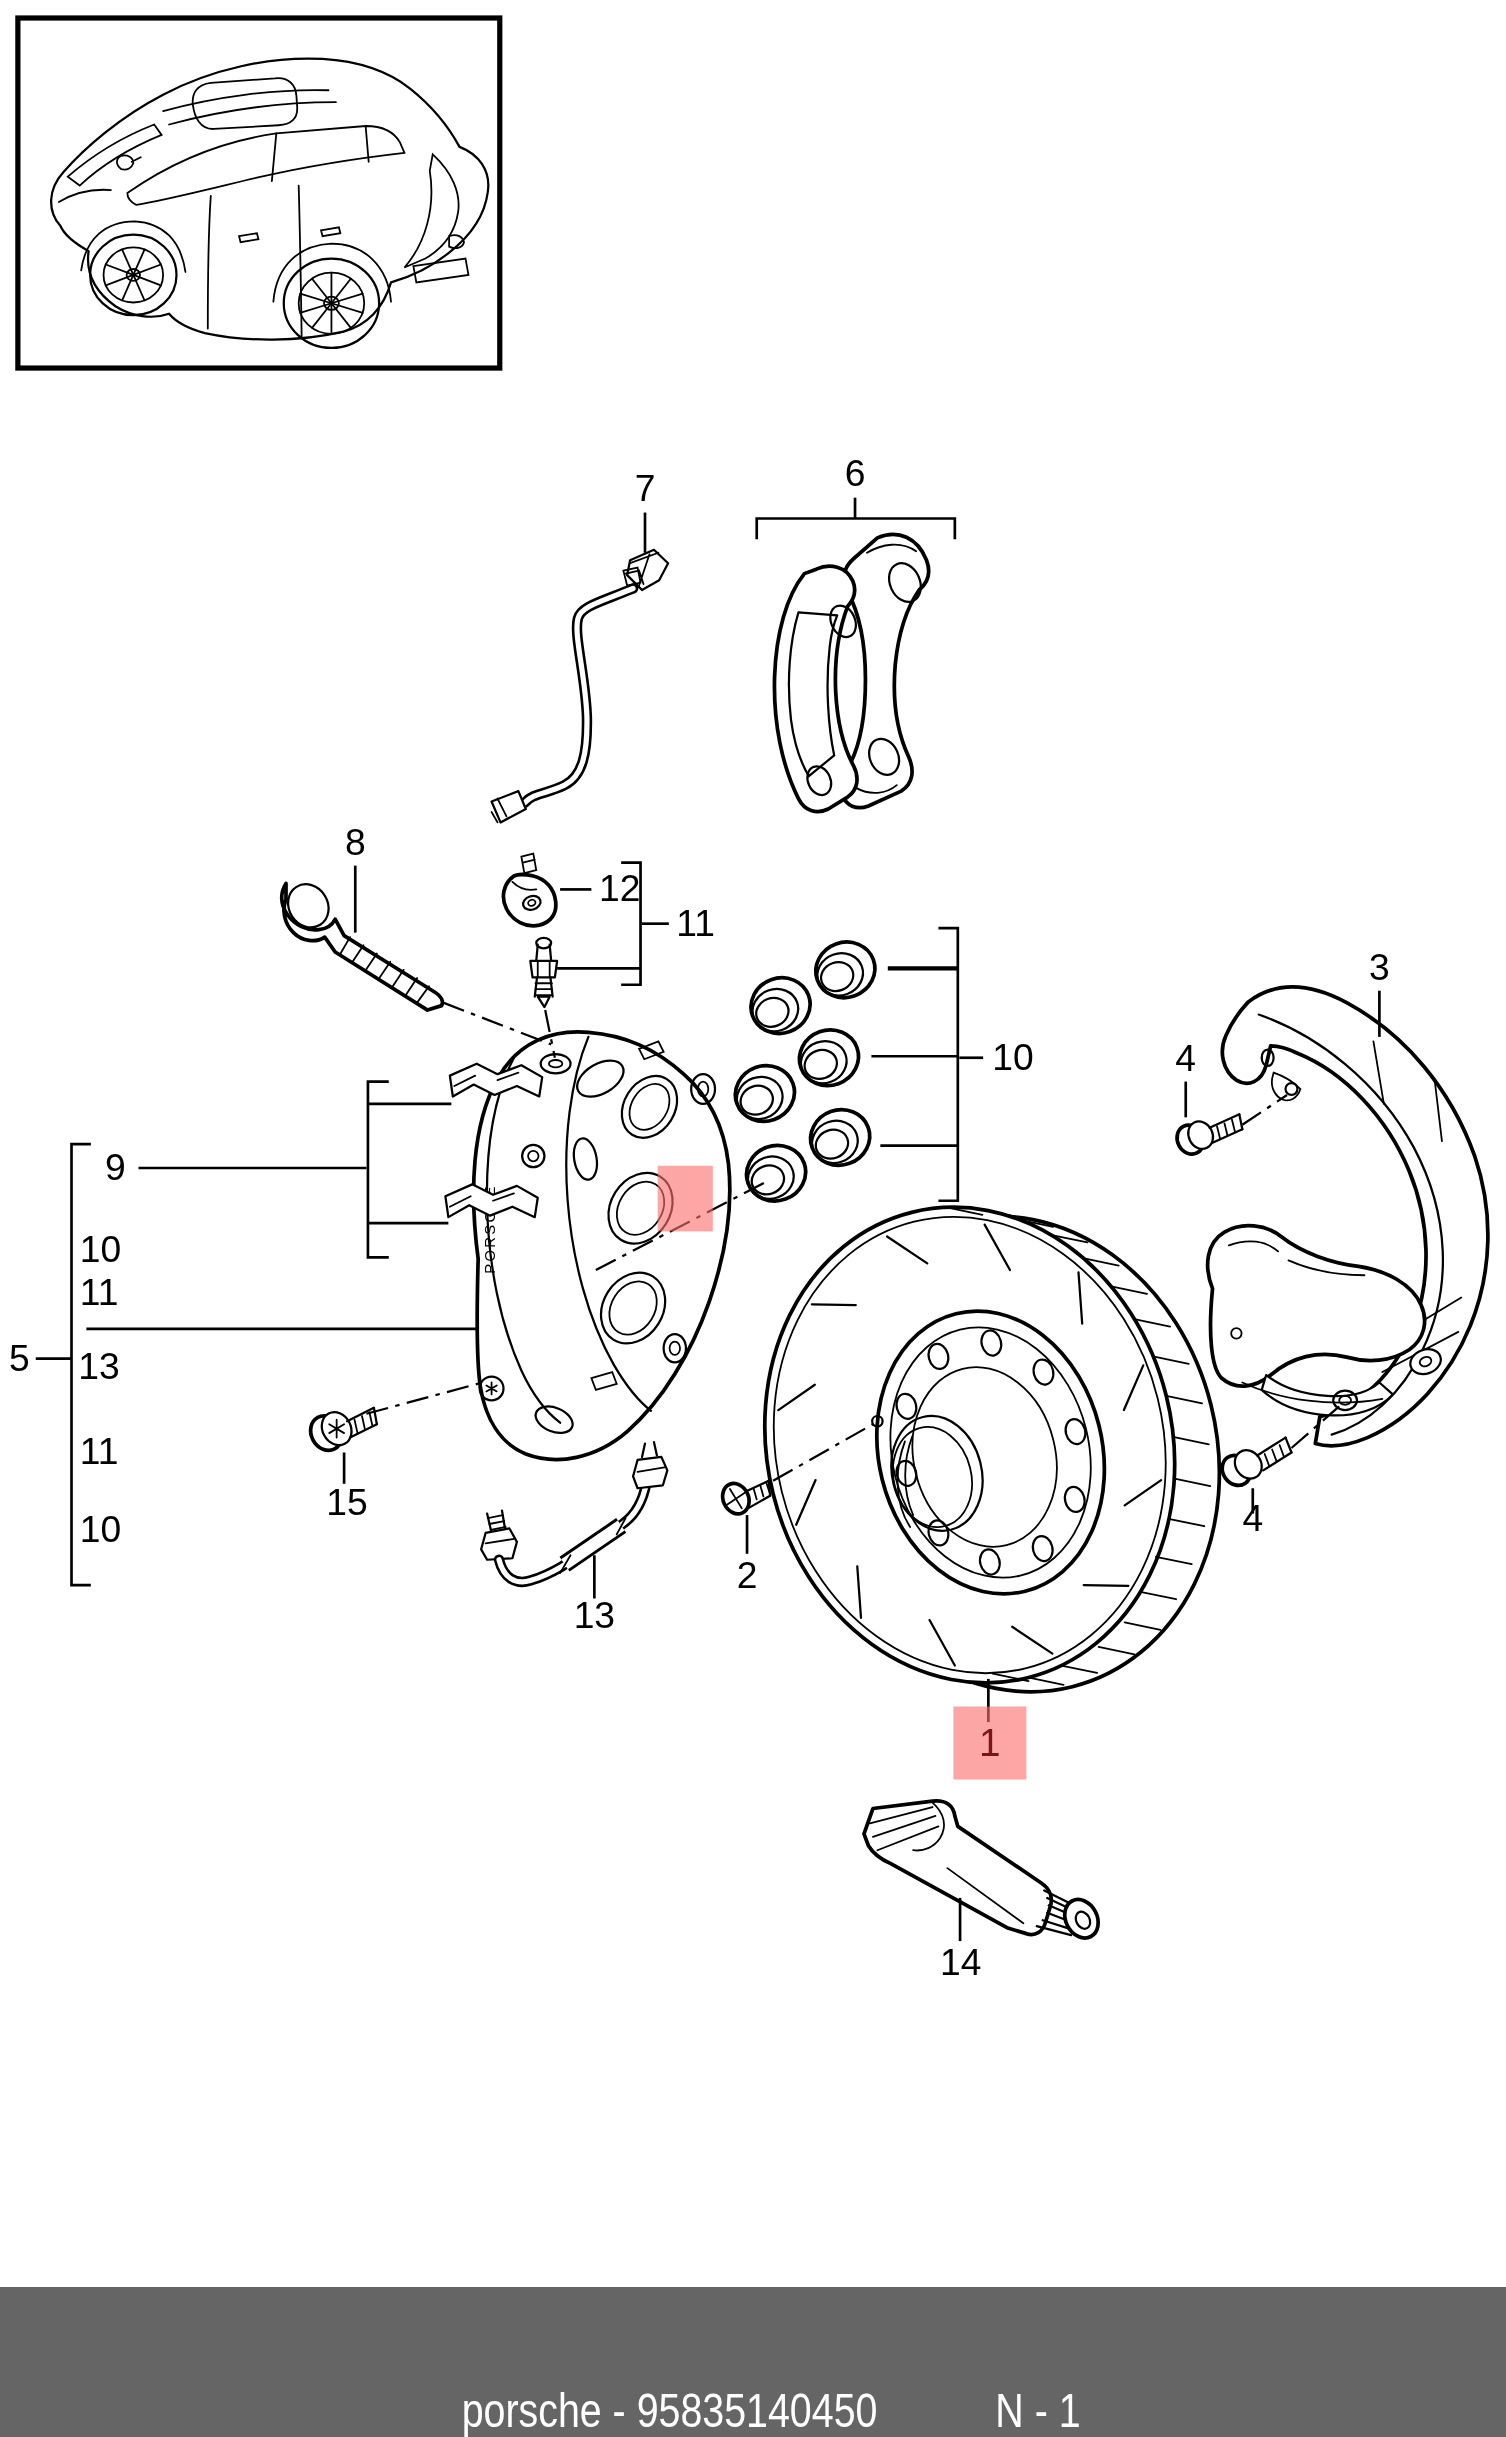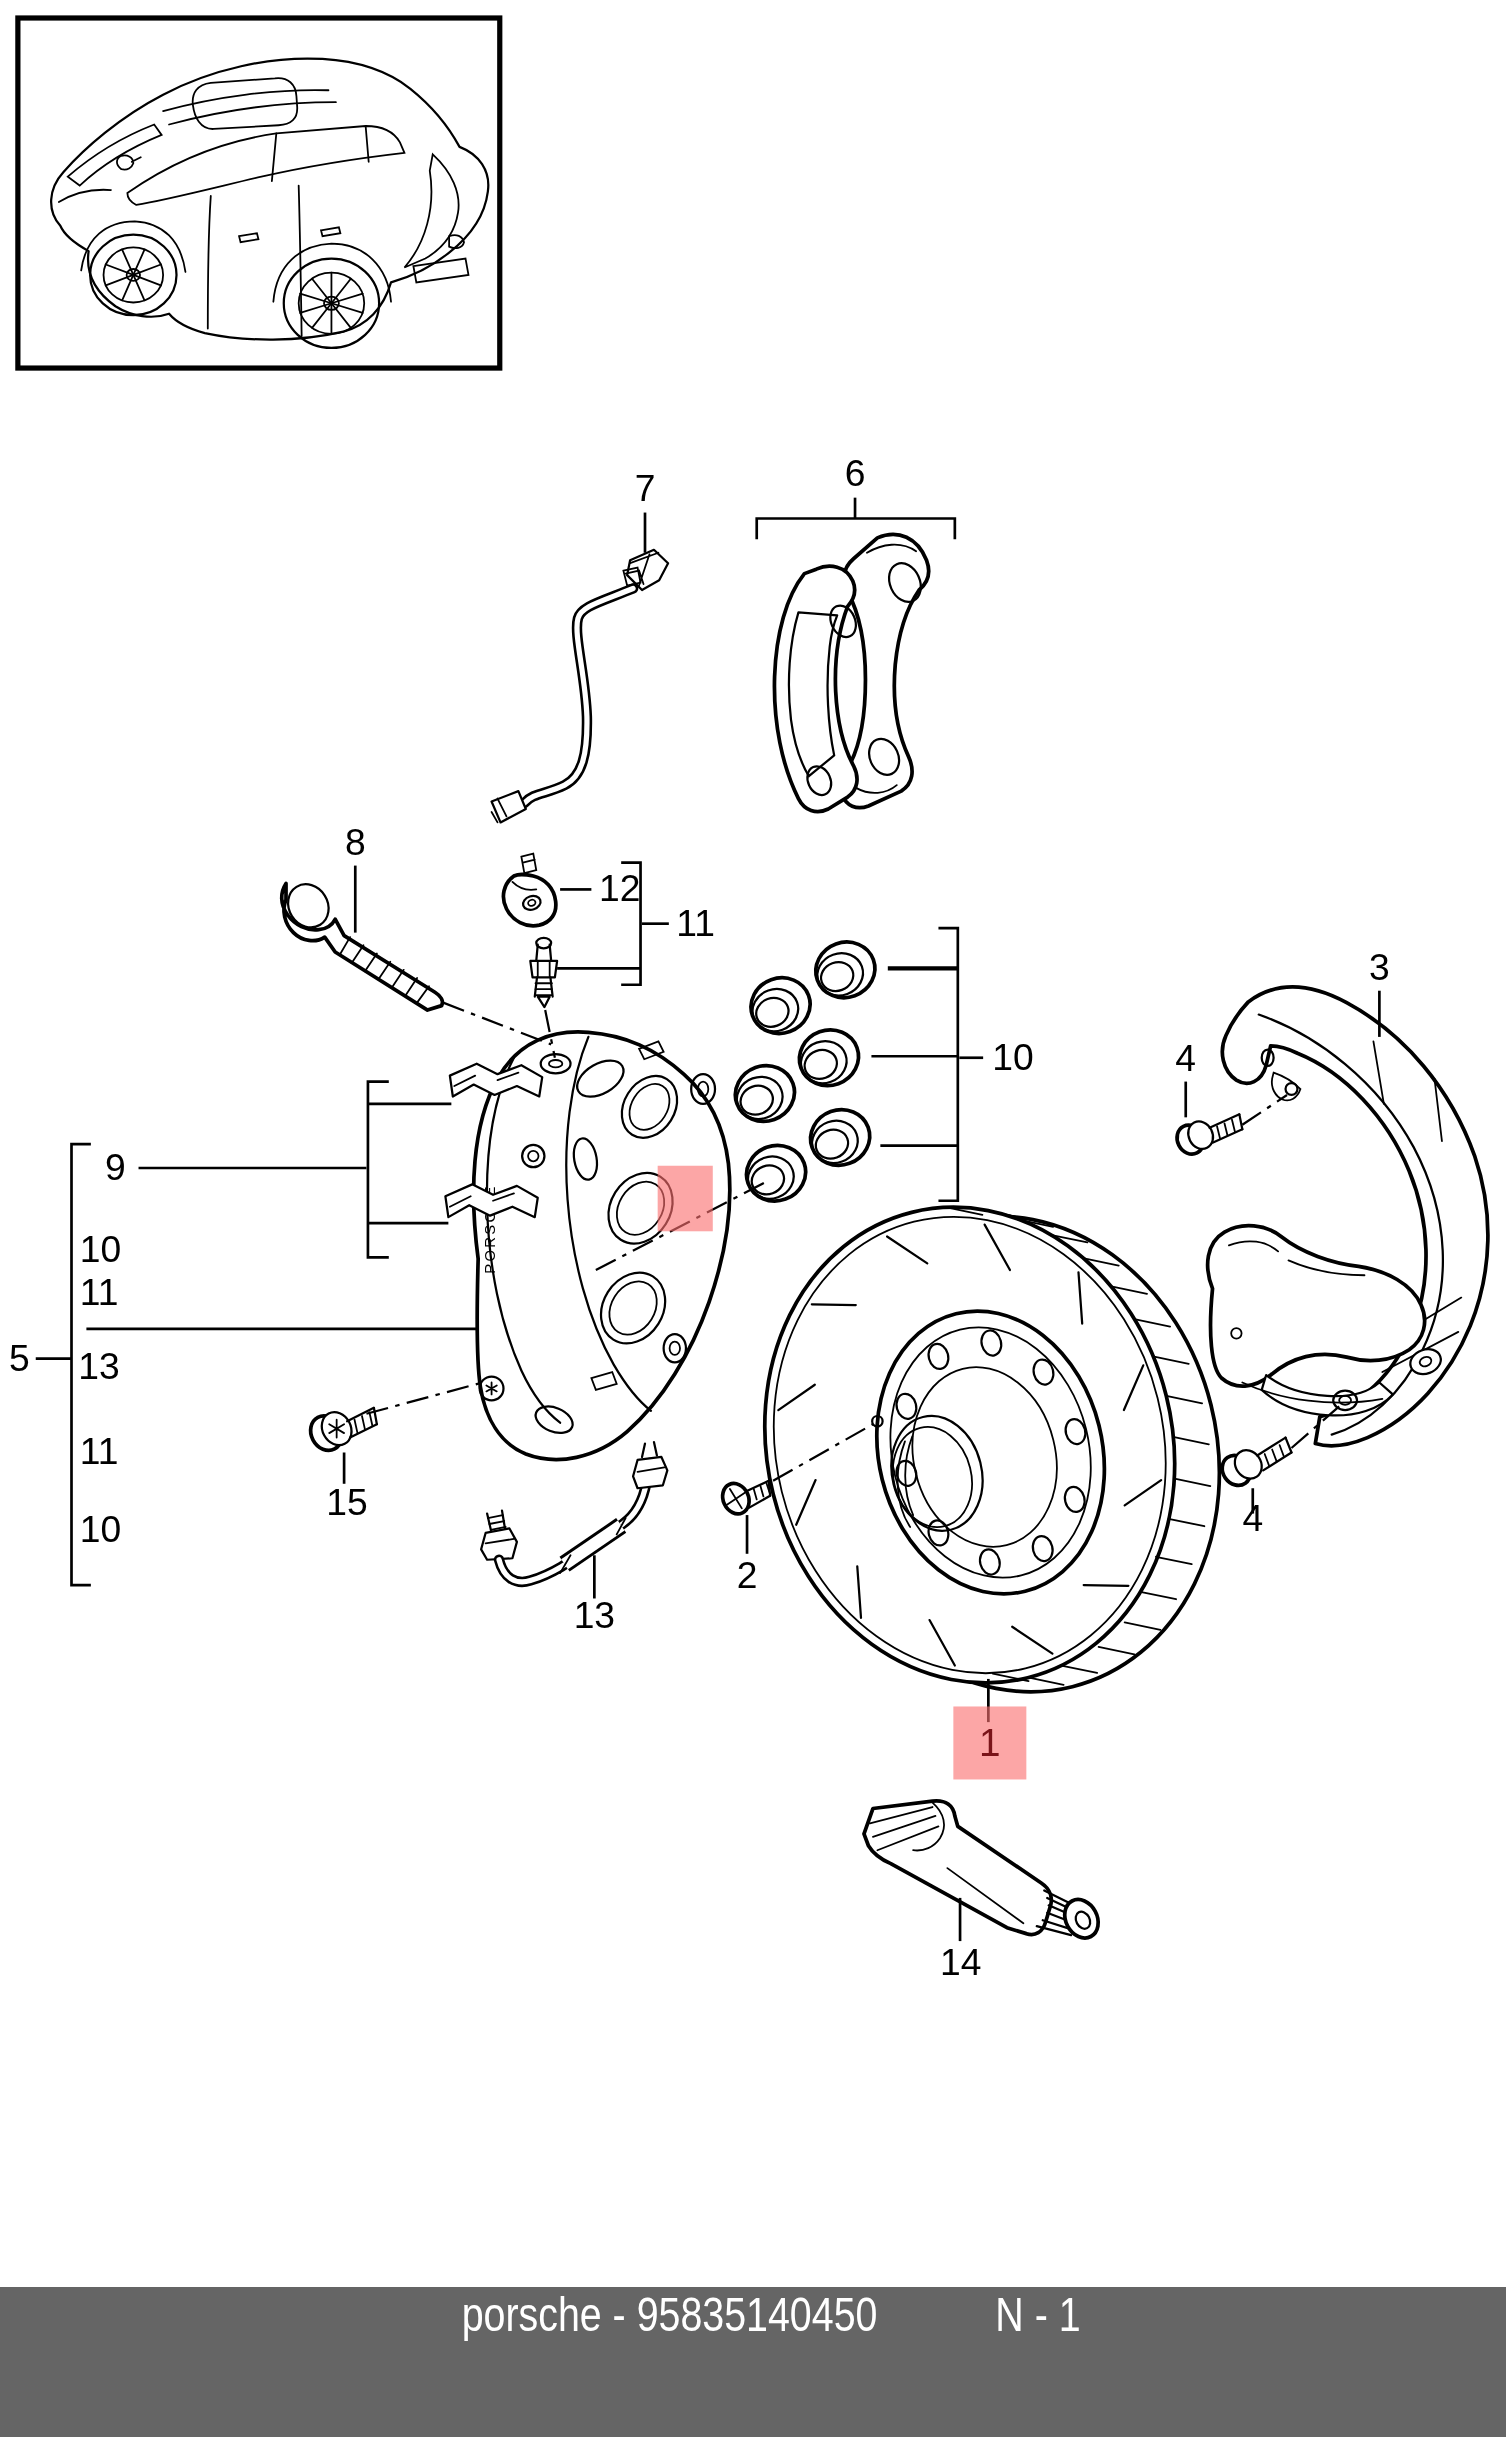--- a/index.html
+++ b/index.html
@@ -15,21 +15,21 @@
   .pipeO{fill:none;stroke:#000;stroke-width:14;stroke-linecap:round;}
   .pipeI{fill:none;stroke:#fff;stroke-width:7;stroke-linecap:round;}
   .sleeveO{fill:none;stroke:#000;stroke-width:24;stroke-linecap:butt;}
   .sleeveI{fill:none;stroke:#fff;stroke-width:16;stroke-linecap:butt;}
   .lbl{font-size:50px;fill:#000;text-anchor:middle;}
   .brand{font-size:20px;fill:#000;letter-spacing:3px;text-anchor:middle;}
   .hl{opacity:.62;}
   .hlDigit{font-size:52px;text-anchor:middle;}
   
   .footer{position:absolute;left:0;top:2287px;width:1506px;height:151px;
-          display:flex;align-items:flex-start;justify-content:center;gap:63px;}
+          display:flex;align-items:flex-end;justify-content:center;gap:63px;}
   .footer span{display:inline-block;transform:scaleX(.82);color:#fff;font-size:48px;white-space:nowrap;}
 </style>
 </head>
 <body>
 
 <div class="page">
 <svg width="1506" height="2438" viewBox="0 0 2022 3273">
 
   <g transform="translate(21,21)">
     <rect x="3" y="3" width="647" height="470" fill="#fff" stroke="#000" stroke-width="7"></rect>

